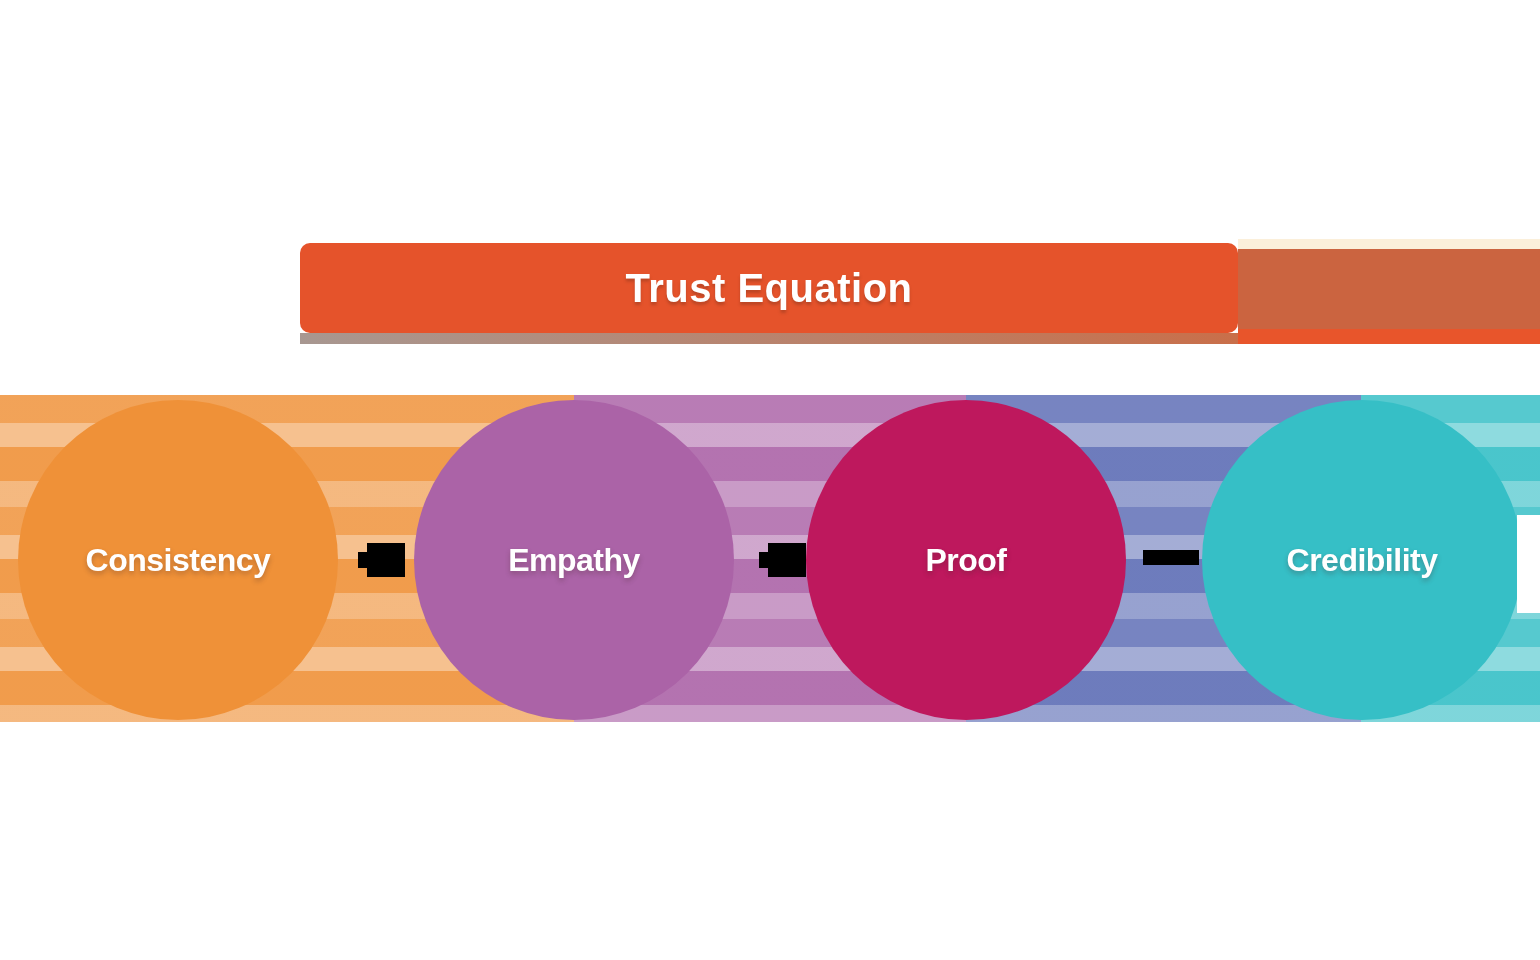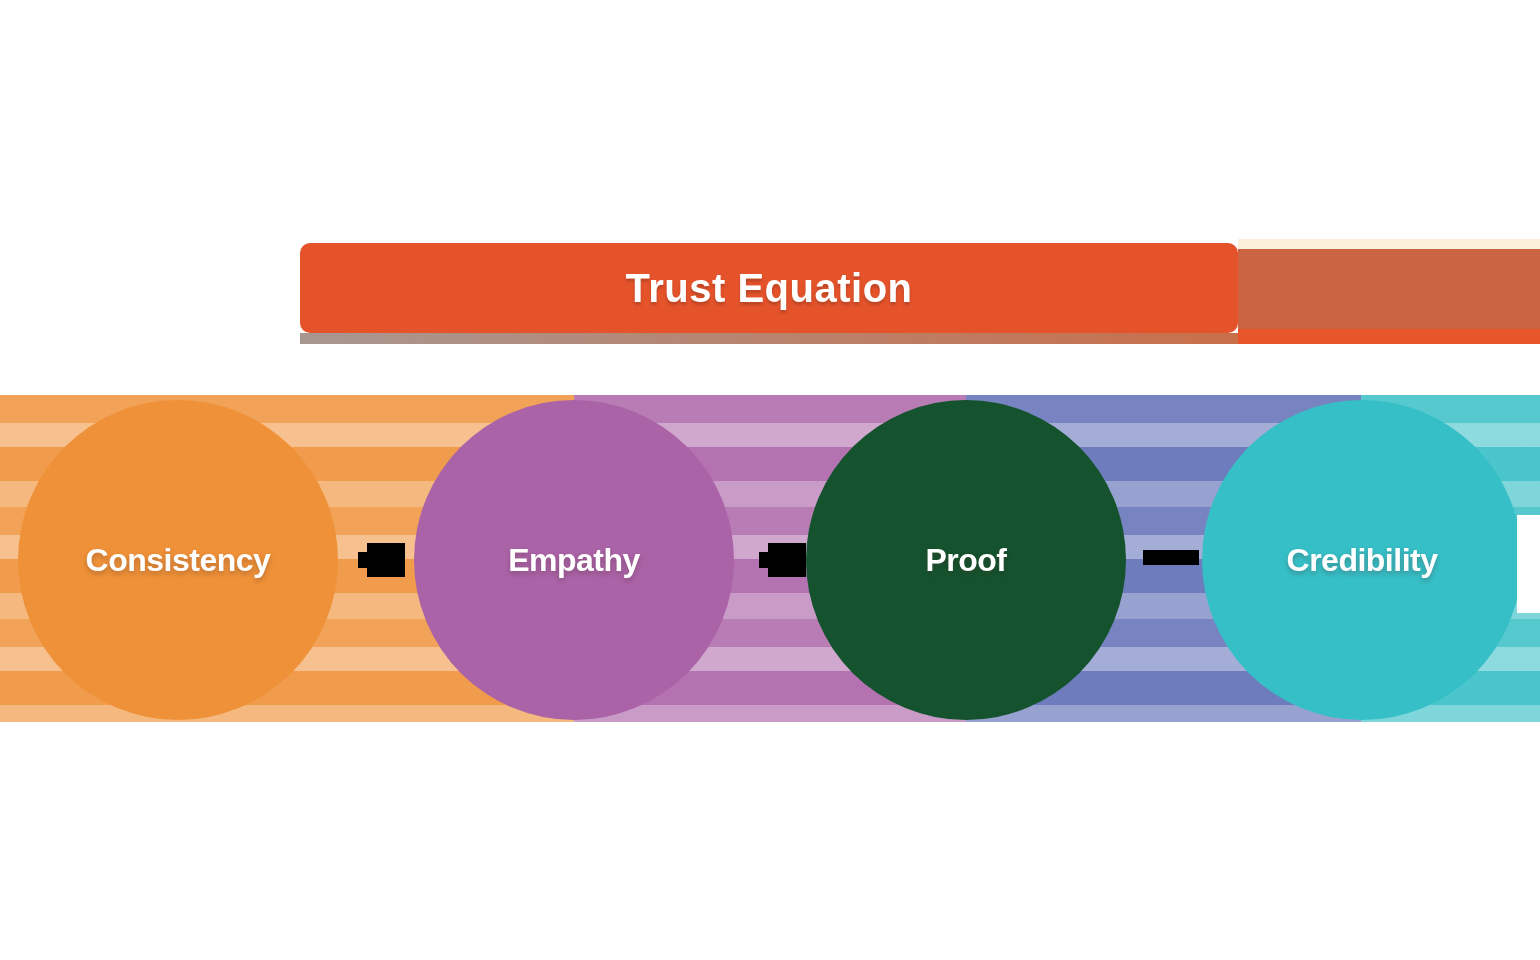--- a/index.html
+++ b/index.html
@@ -146,21 +146,21 @@
     <div class="flood flood-2" style="background-color: rgb(93, 109, 181);"></div>
     <div class="flood flood-3" style="background-color: rgb(54, 191, 198);"></div>
   </div>
 
   <div class="node node-0" style="background-color: rgb(239, 145, 56);">
     <span class="node-label">Consistency</span>
   </div>
   <div class="node node-1" style="background-color: rgb(171, 99, 167);">
     <span class="node-label">Empathy</span>
   </div>
-  <div class="node node-2" style="background-color: #14532d;">
+  <div class="node node-2" style="background-color: #be185d;">
     <span class="node-label">Proof</span>
   </div>
   <div class="node node-3" style="background-color: rgb(54, 191, 198);">
     <span class="node-label">Credibility</span>
   </div>
 
   <div class="connector-block connector-a">
     <span class="stub"></span>
     <span class="body"></span>
   </div>

